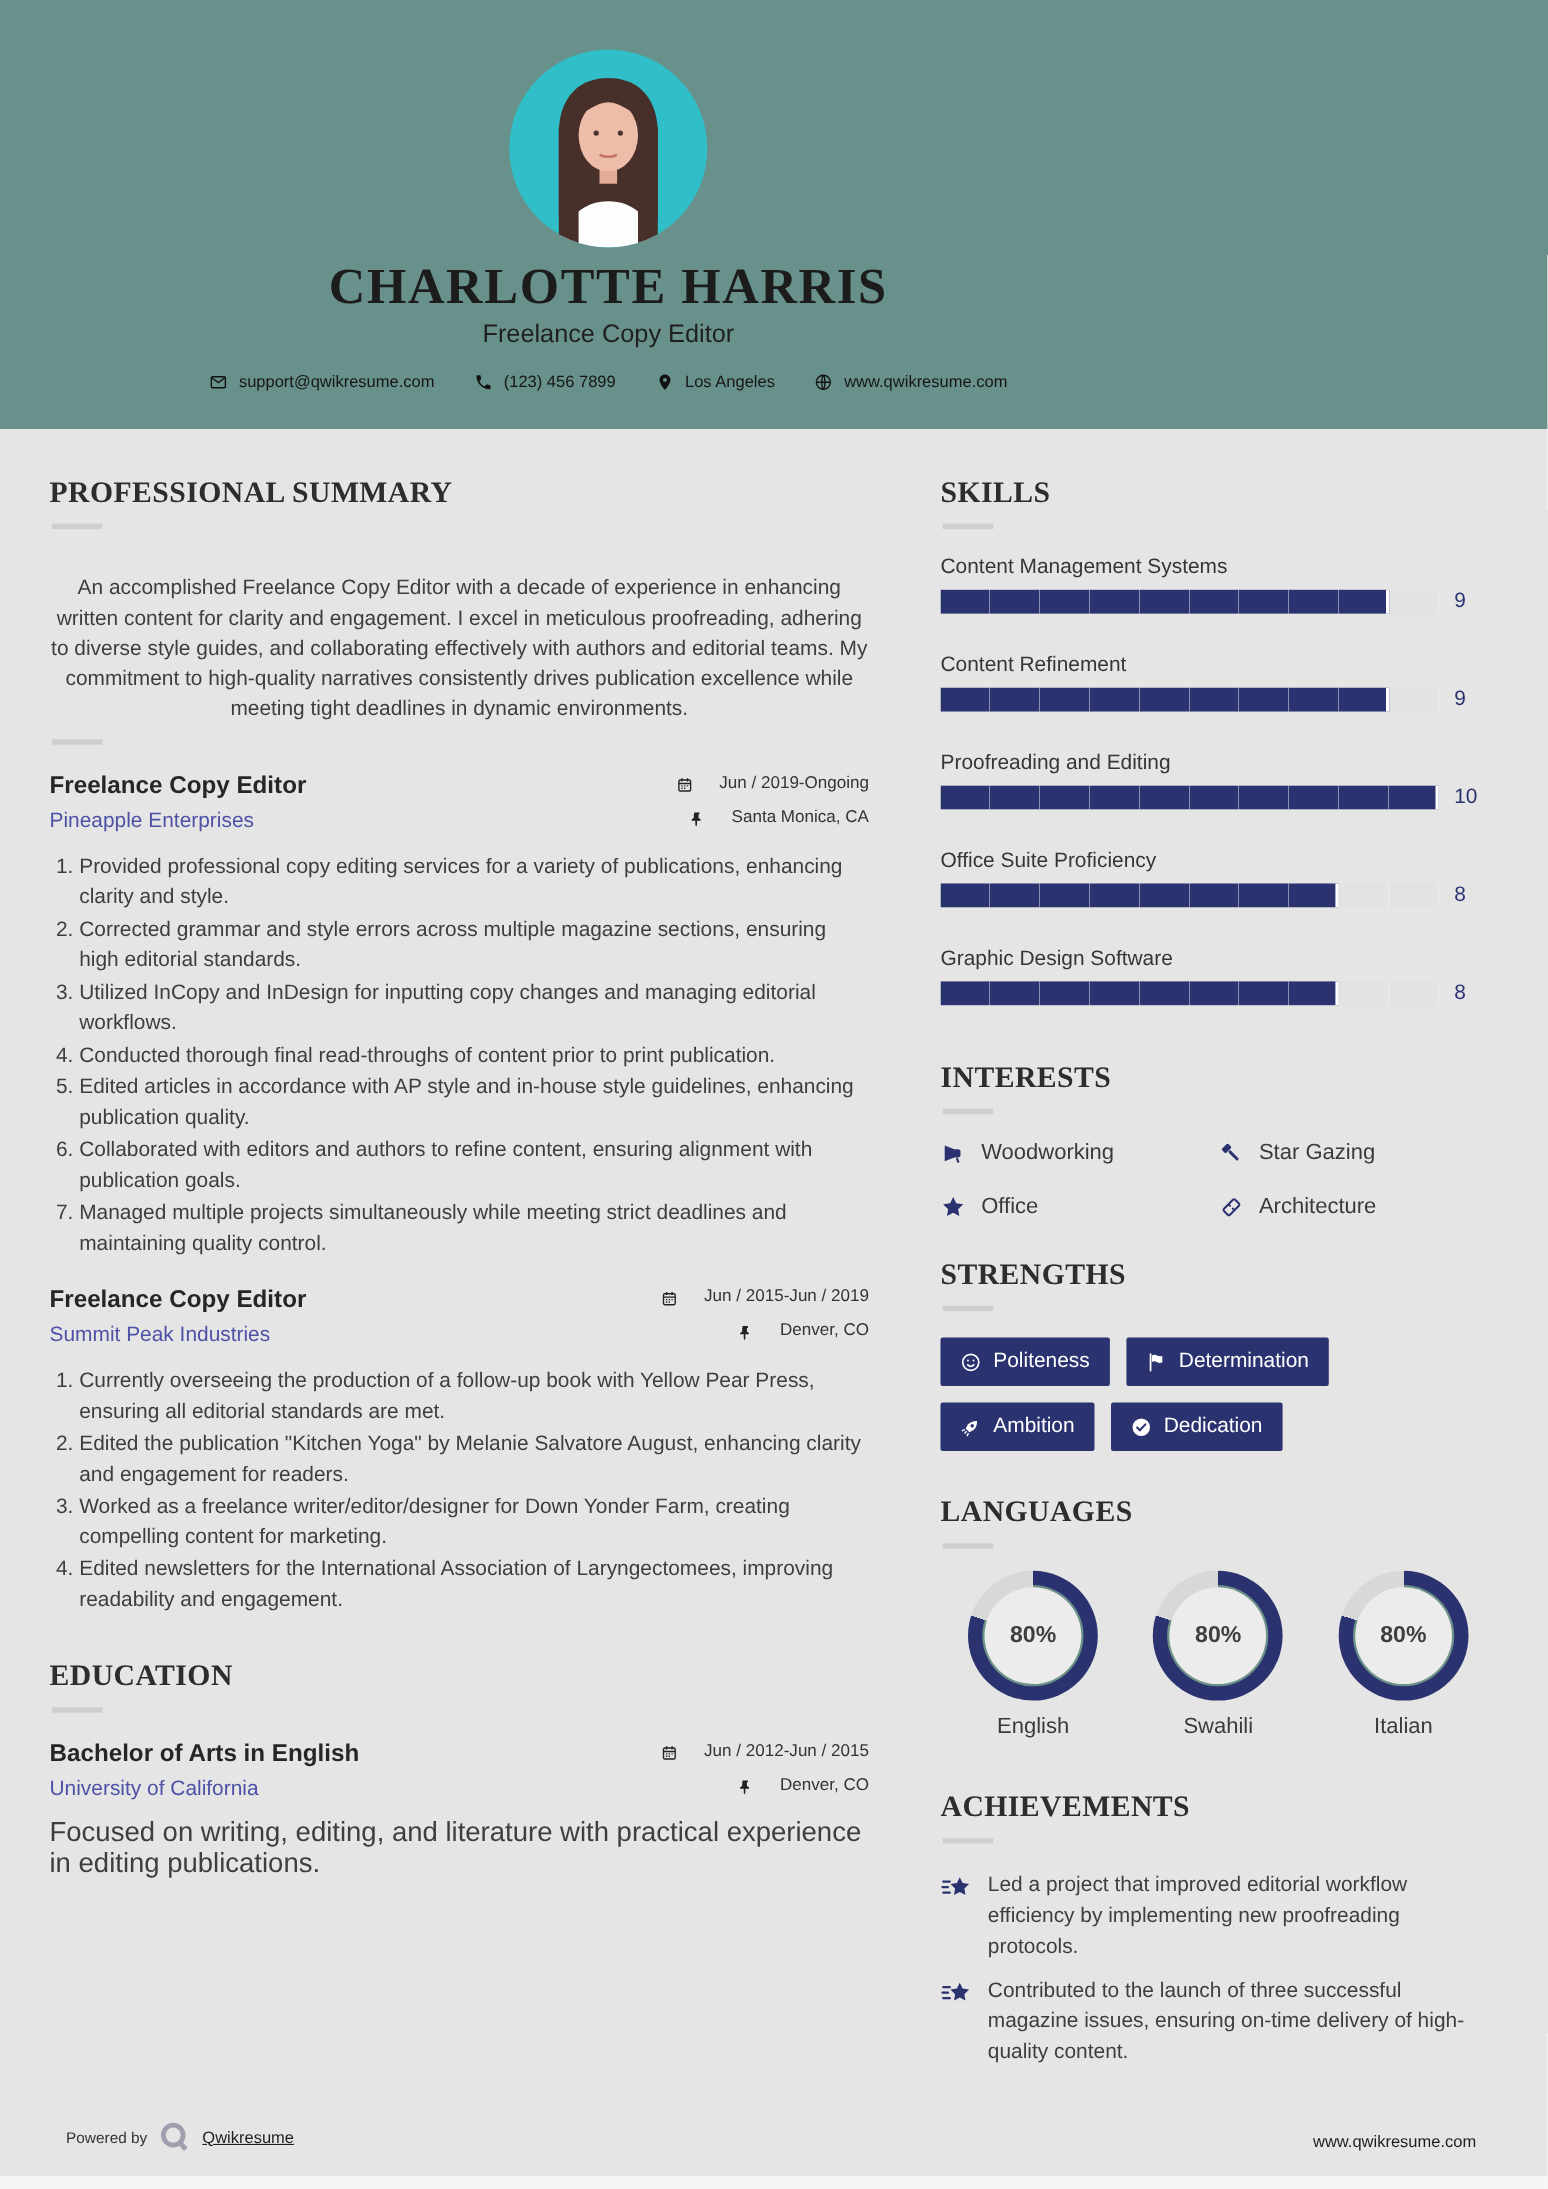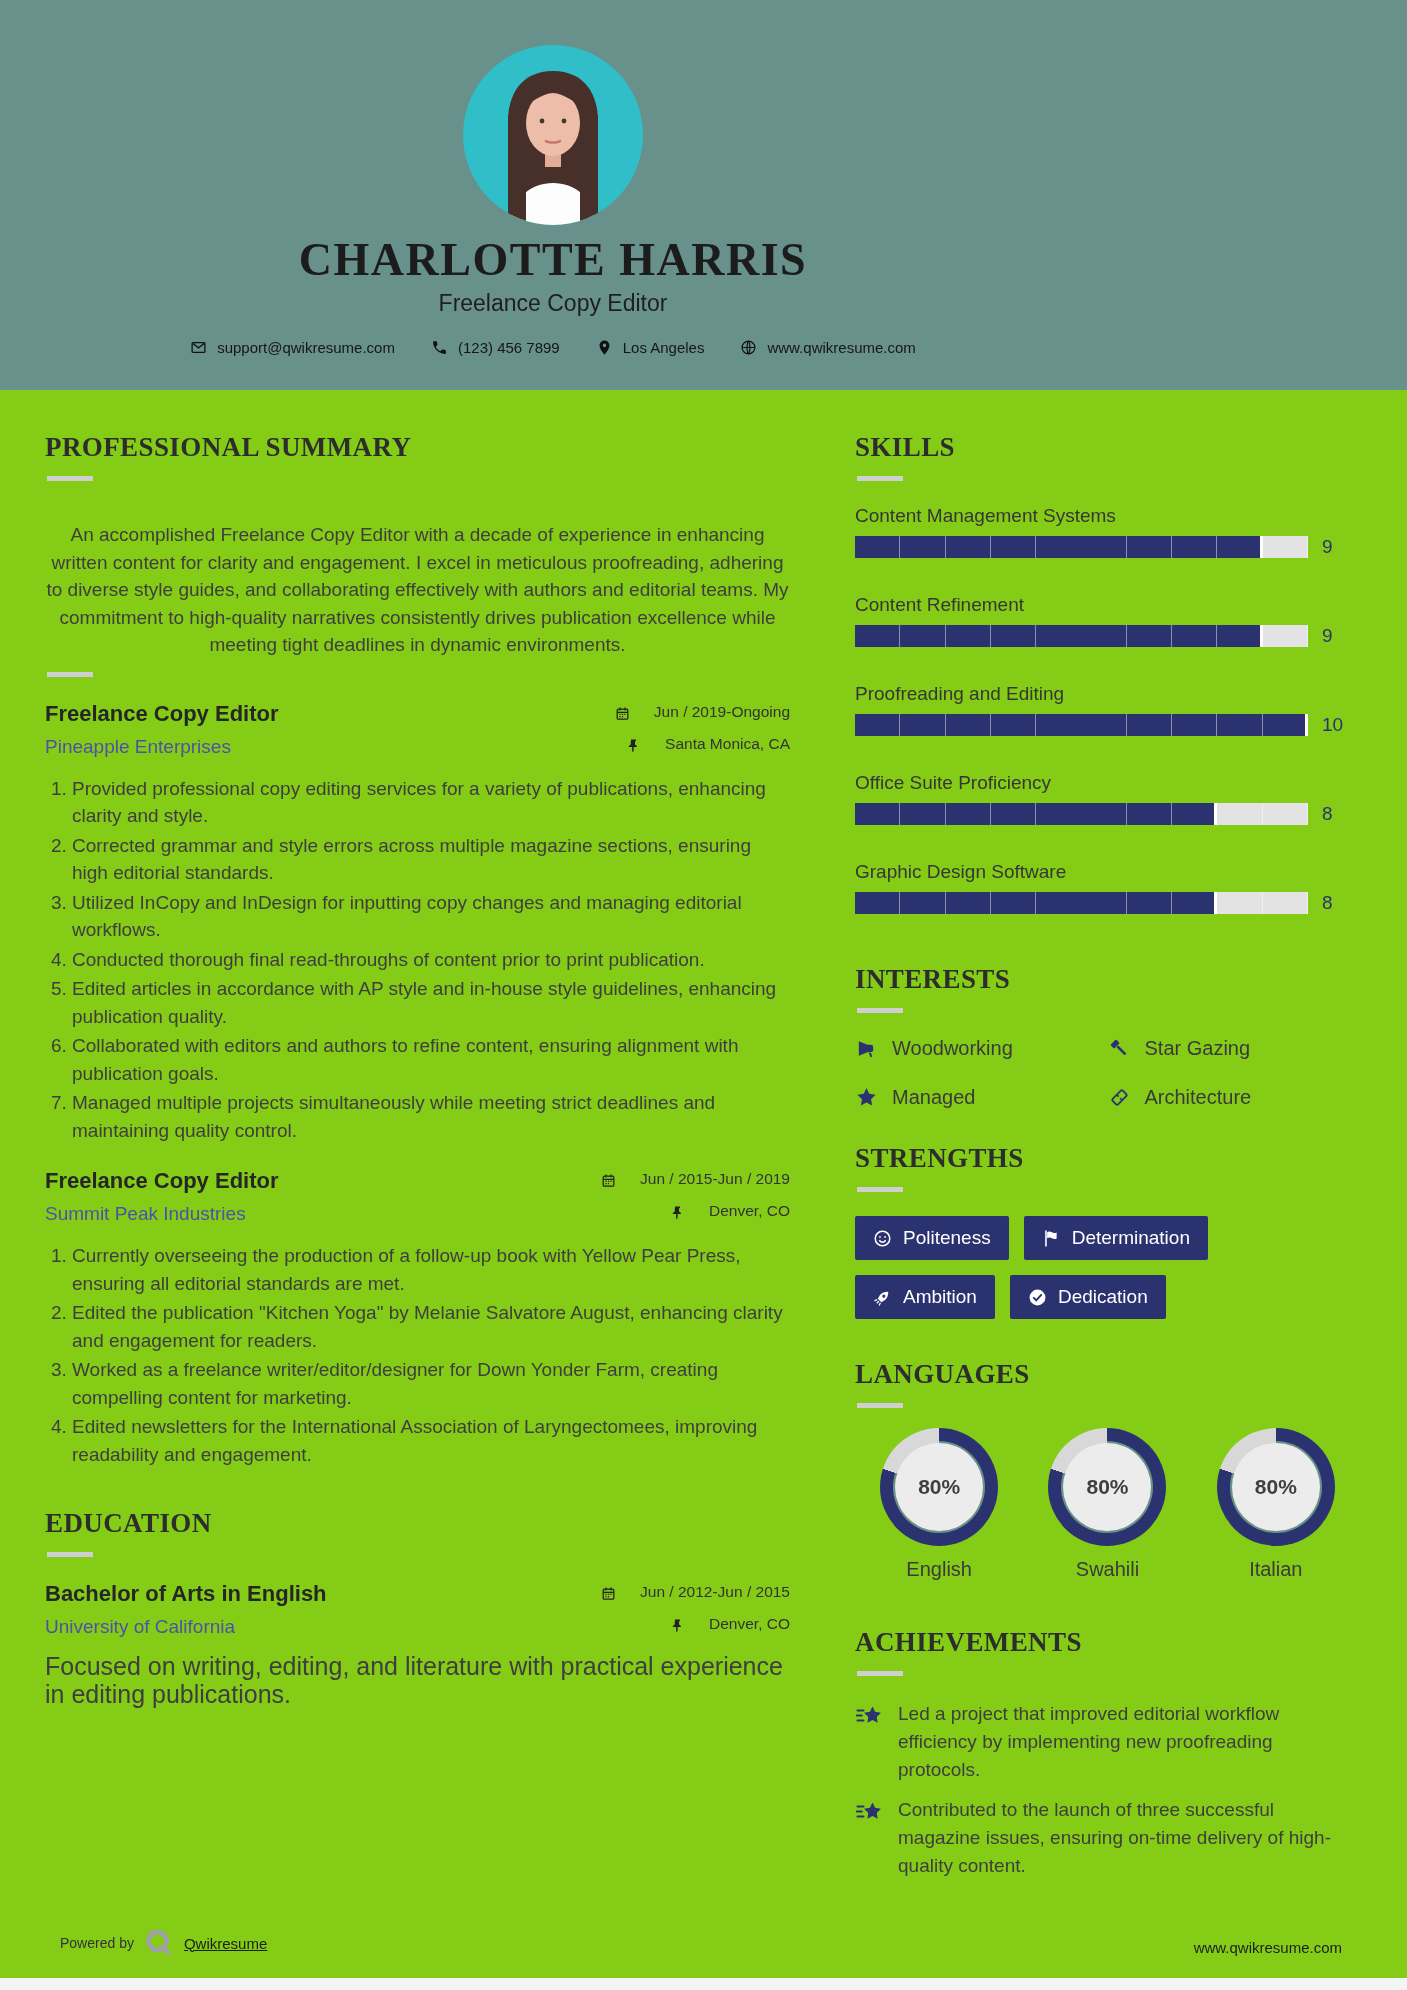--- a/index.html
+++ b/index.html
@@ -2,21 +2,21 @@
 <html style="--navy: #2b3270; --teal: #68918c; --cyan: #30bfc9; --purple: #4e52a6; --green: #6a9188;"><head>
 <meta charset="utf-8">
 <style>
   :root{
     --teal:#68918c; --cyan:#30bfc9; --navy:#2b3270; --purple:#4e52a6;
     --green:#6a9188; --track:#e3e3e3; --dash:#cfcfcf; --ink:#2d2d2d; --body:#3e3e3e;
   }
   *{margin:0;padding:0;box-sizing:border-box;}
   html,body{background:#fff;}
   body{font-family:"Liberation Sans","DejaVu Sans",sans-serif;color:var(--body);}
-  .page{position:relative;width:1407px;height:1990px;background:#84cc16;overflow:hidden;}
+  .page{position:relative;width:1407px;height:1990px;background:#e5e5e5;overflow:hidden;}
 
   
   .hero{background:var(--teal);height:390px;}
   .hero-inner{width:1106px;display:flex;flex-direction:column;align-items:center;padding-top:45px;}
   .photo{width:180px;height:180px;border-radius:50%;background:var(--cyan);overflow:hidden;}
   .name{margin-top:8px;font-family:"Liberation Serif","DejaVu Serif",serif;font-weight:700;
         font-size:46px;letter-spacing:1.5px;color:#1c1c1c;}
   .subtitle{margin-top:4px;font-size:23px;color:#1f1f1f;}
   .contact-row{margin-top:22px;display:flex;align-items:center;gap:36px;}
   .contact-item{display:flex;align-items:center;gap:10px;font-size:15px;color:#161616;font-weight:500;}
@@ -341,21 +341,21 @@
               </svg>
           </span>
           <span>Star Gazing</span>
         </div>
         <div class="int-item">
           <span class="iicon">
             <svg viewBox="0 0 24 24">
                 <path d="M12 2.2l2.9 6 6.6 1-4.8 4.6 1.2 6.5L12 17.2l-5.9 3.1 1.2-6.5L2.5 9.2l6.6-1z" fill="currentColor"></path>
               </svg>
           </span>
-          <span>Managed</span>
+          <span>Office</span>
         </div>
         <div class="int-item">
           <span class="iicon">
             <svg viewBox="0 0 24 24" fill="none" stroke="currentColor" stroke-width="1.9">
                 <g transform="rotate(-45 12 12)">
                   <rect x="4.5" y="8" width="15" height="8" rx="1.5"></rect>
                   <path d="M12 8.6v6.8" stroke-dasharray="2.2 2.2"></path>
                 </g>
               </svg>
           </span>

